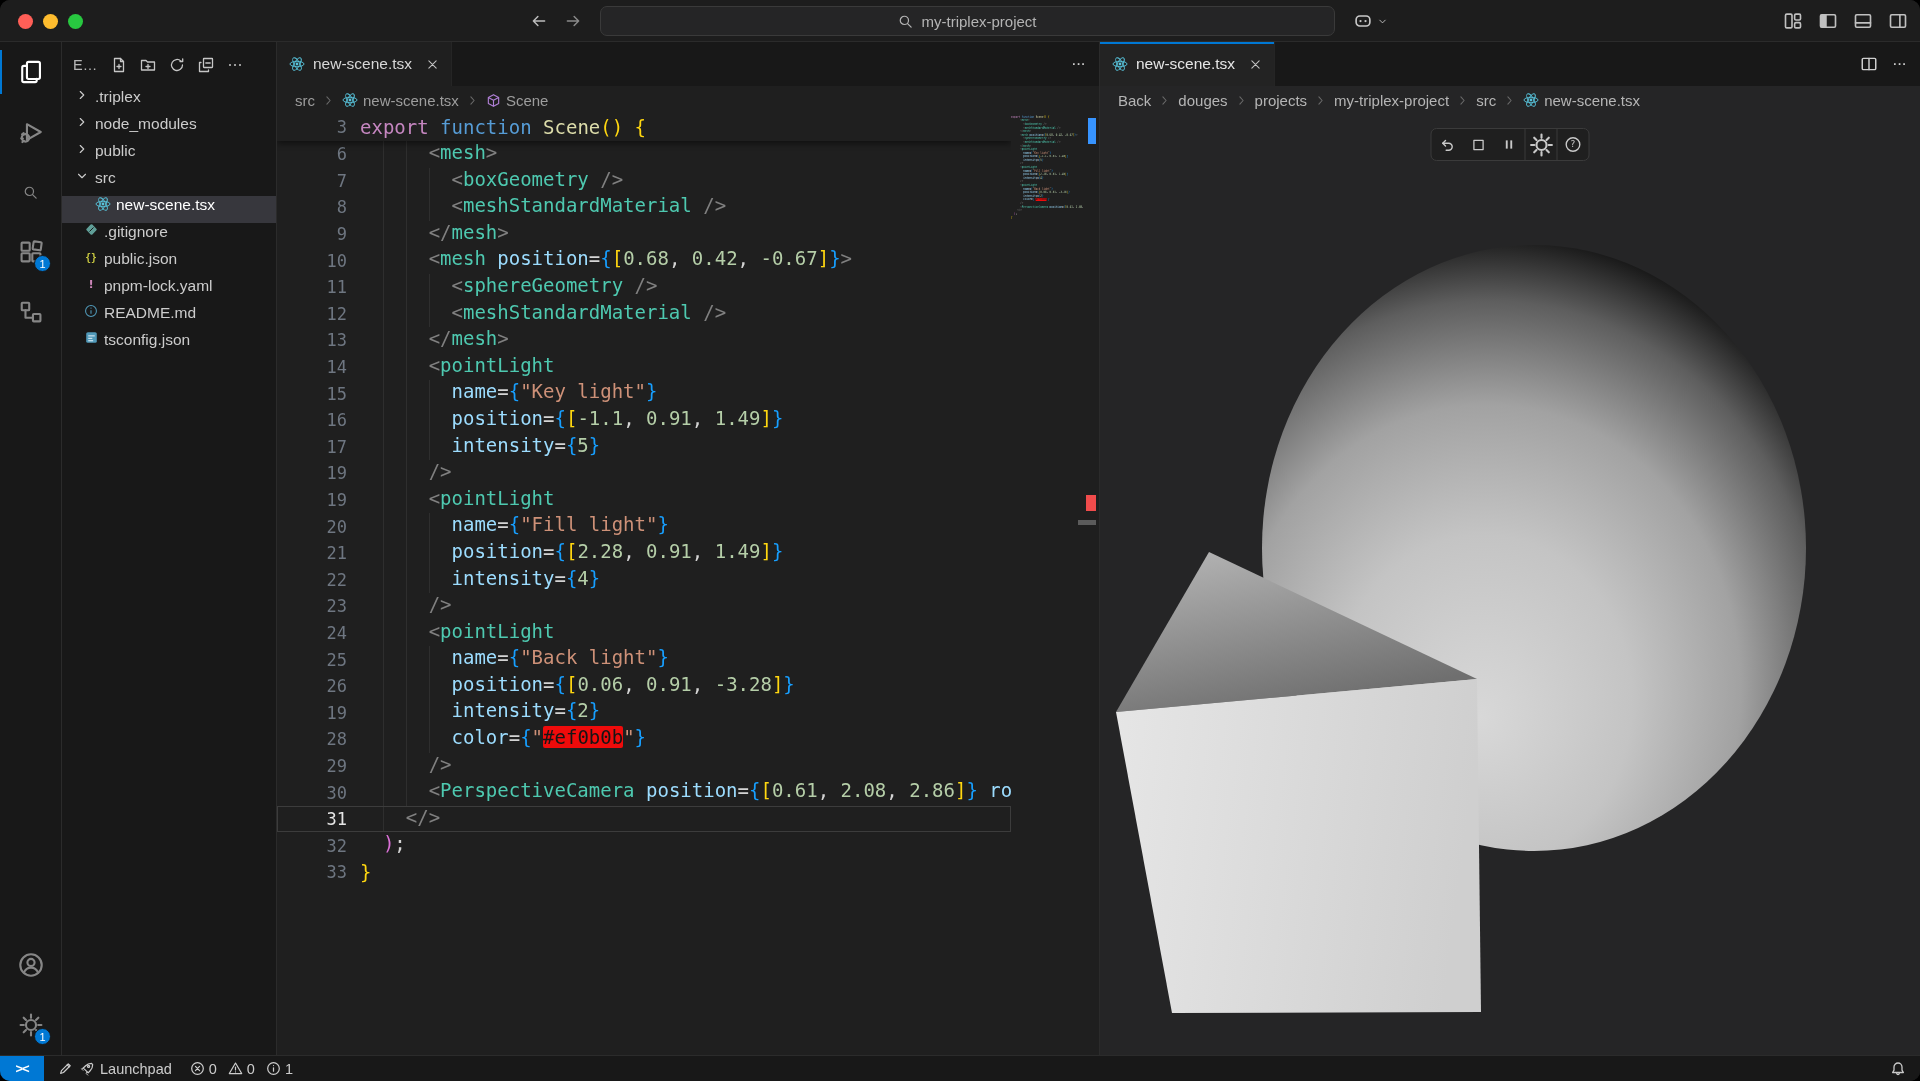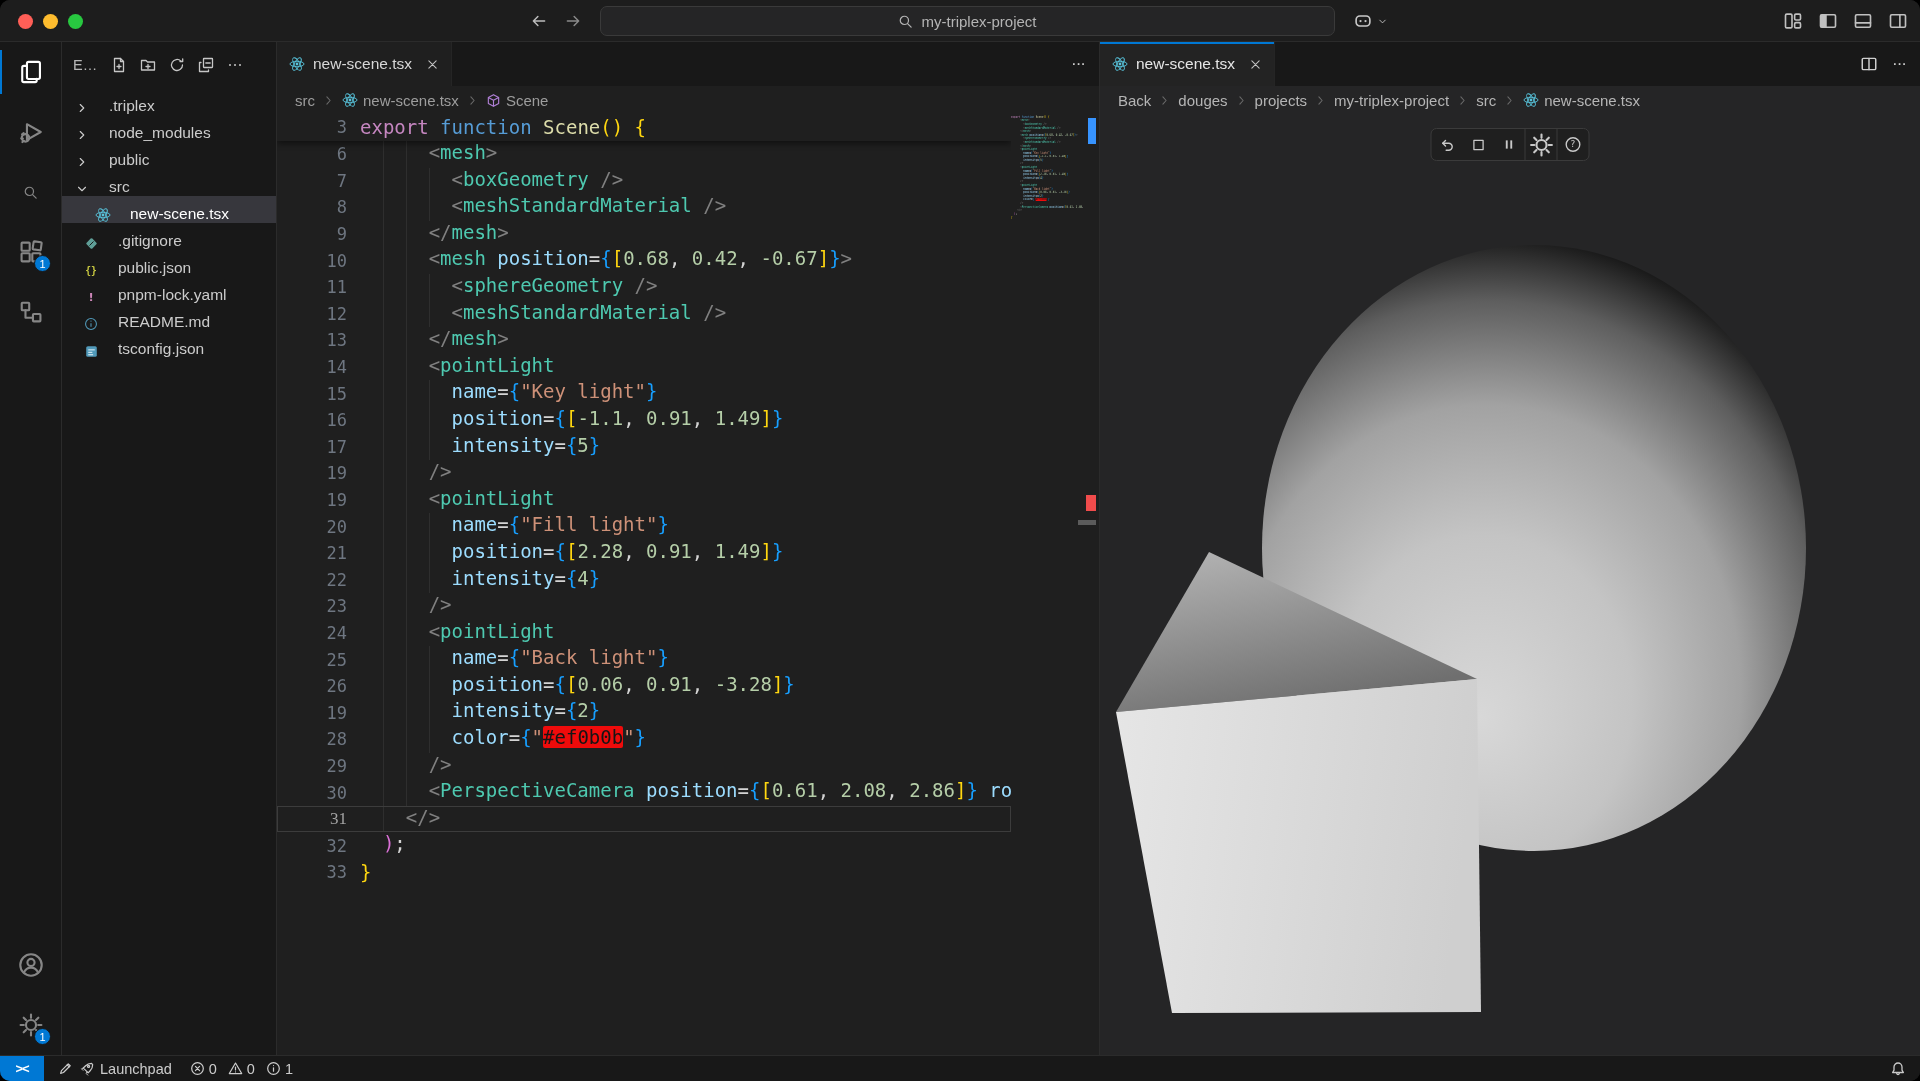--- a/index.html
+++ b/index.html
@@ -37,21 +37,21 @@
   .ab-item.active::before { content:""; position:absolute; left:0; top:8px; bottom:8px; width:2px; background:#0078d4; }
   .ab-badge { position:absolute; right:10px; bottom:10px; min-width:17px; height:17px; border-radius:9px;
     background:#0078d4; color:#fff; font-size:11px; display:flex; align-items:center; justify-content:center;
     border:1px solid #181818; }
 
   
   #sidebar { width:215px; background:#181818; border-right:1px solid #2b2b2b; font-size:15.5px; color:#cccccc; }
   .sb-header { height:46px; display:flex; align-items:center; padding-left:11px; gap:14px; }
   .sb-title { color:#b8b8b8; font-size:14.5px; }
   .sb-actions { display:flex; gap:13px; color:#c6c6c6; }
-  .tree-row { height:27px; display:flex; align-items:flex-end; gap:19px; cursor:pointer; white-space:nowrap; }
+  .tree-row { height:27px; display:flex; align-items:flex-start; gap:5px; cursor:pointer; white-space:nowrap; }
   .tree-row.selected { background:#37373d; color:#ffffff; }
   .tree-row .twisty { width:16px; display:flex; justify-content:center; color:#cccccc; }
   .tree-row.kind-folder { padding-left:12px; }
   .tree-row.kind-file { padding-left:21px; }
   .tree-row.child { padding-left:33px; }
   .fi { width:16px; display:flex; justify-content:center; align-items:center; font-size:12px; }
 
   
   #editor-group { width:823px; display:flex; flex-direction:column; border-right:1px solid #2b2b2b; background:#1f1f1f; }
   .tabbar { height:44px; background:#181818; display:flex; align-items:stretch; flex:0 0 auto; }
@@ -68,21 +68,21 @@
 
   
   #editor { position:relative; flex:1; overflow:hidden; background:#1f1f1f;
     font-family:"DejaVu Sans Mono", monospace; font-size:19px; }
   #sticky { position:absolute; top:0; left:0; right:88px; height:27px; background:#1f1f1f;
     box-shadow:0 3px 6px rgba(0,0,0,.45); z-index:3; display:flex; }
   #lines { position:absolute; top:27px; left:0; right:88px; }
   .cl { height:26.6px; display:flex; align-items:center; }
   .cl.current { outline:1px solid #3c3c3c; outline-offset:-1px; }
   .gut { width:70px; flex:0 0 auto; text-align:right; color:#6e7681; font-size:17px; }
-  .cl.current .gut { color:#a3a3a3;font-family:Liberation Serif, serif; }
+  .cl.current .gut { color:#e5e5e5; }
   .codetext { padding-left:13px; white-space:pre; overflow:hidden; flex:1; }
   .ind { display:inline-block; width:2ch; border-left:1px solid #2e2e2e; height:26.6px; vertical-align:top; }
   .ind.first { border-left:none; }
   .tok-wh{color:#d4d4d4}.tok-punct{color:#808080}.tok-tag{color:#4ec9b0}
   .tok-attr{color:#9cdcfe}.tok-str{color:#ce9178}.tok-num{color:#b5cea8}
   .tok-kw{color:#c586c0}.tok-kw2{color:#569cd6}.tok-fn{color:#dcdcaa}
   .tok-b1{color:#ffd710}.tok-b2{color:#179fff}.tok-b3{color:#da70d6}
   .tok-hex{background:#ef0b0b;color:#151515;border-radius:2px;}
 
   

